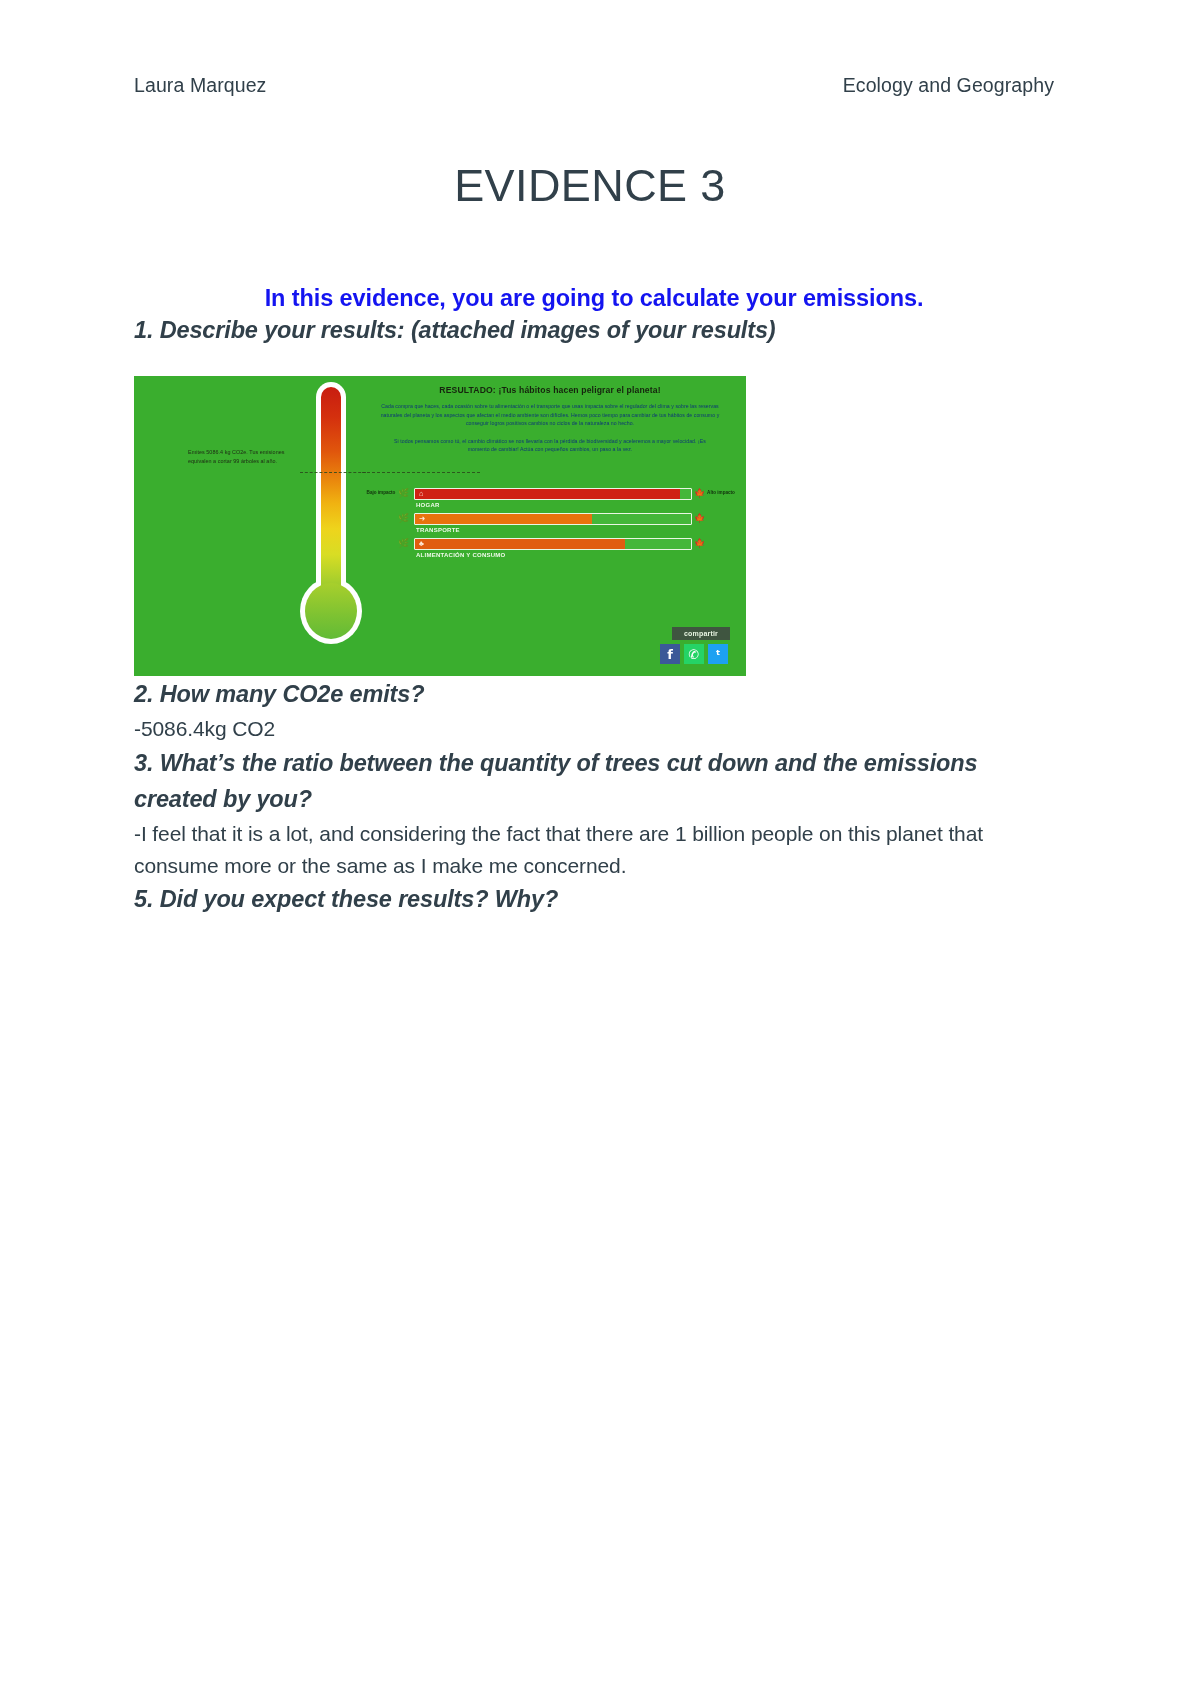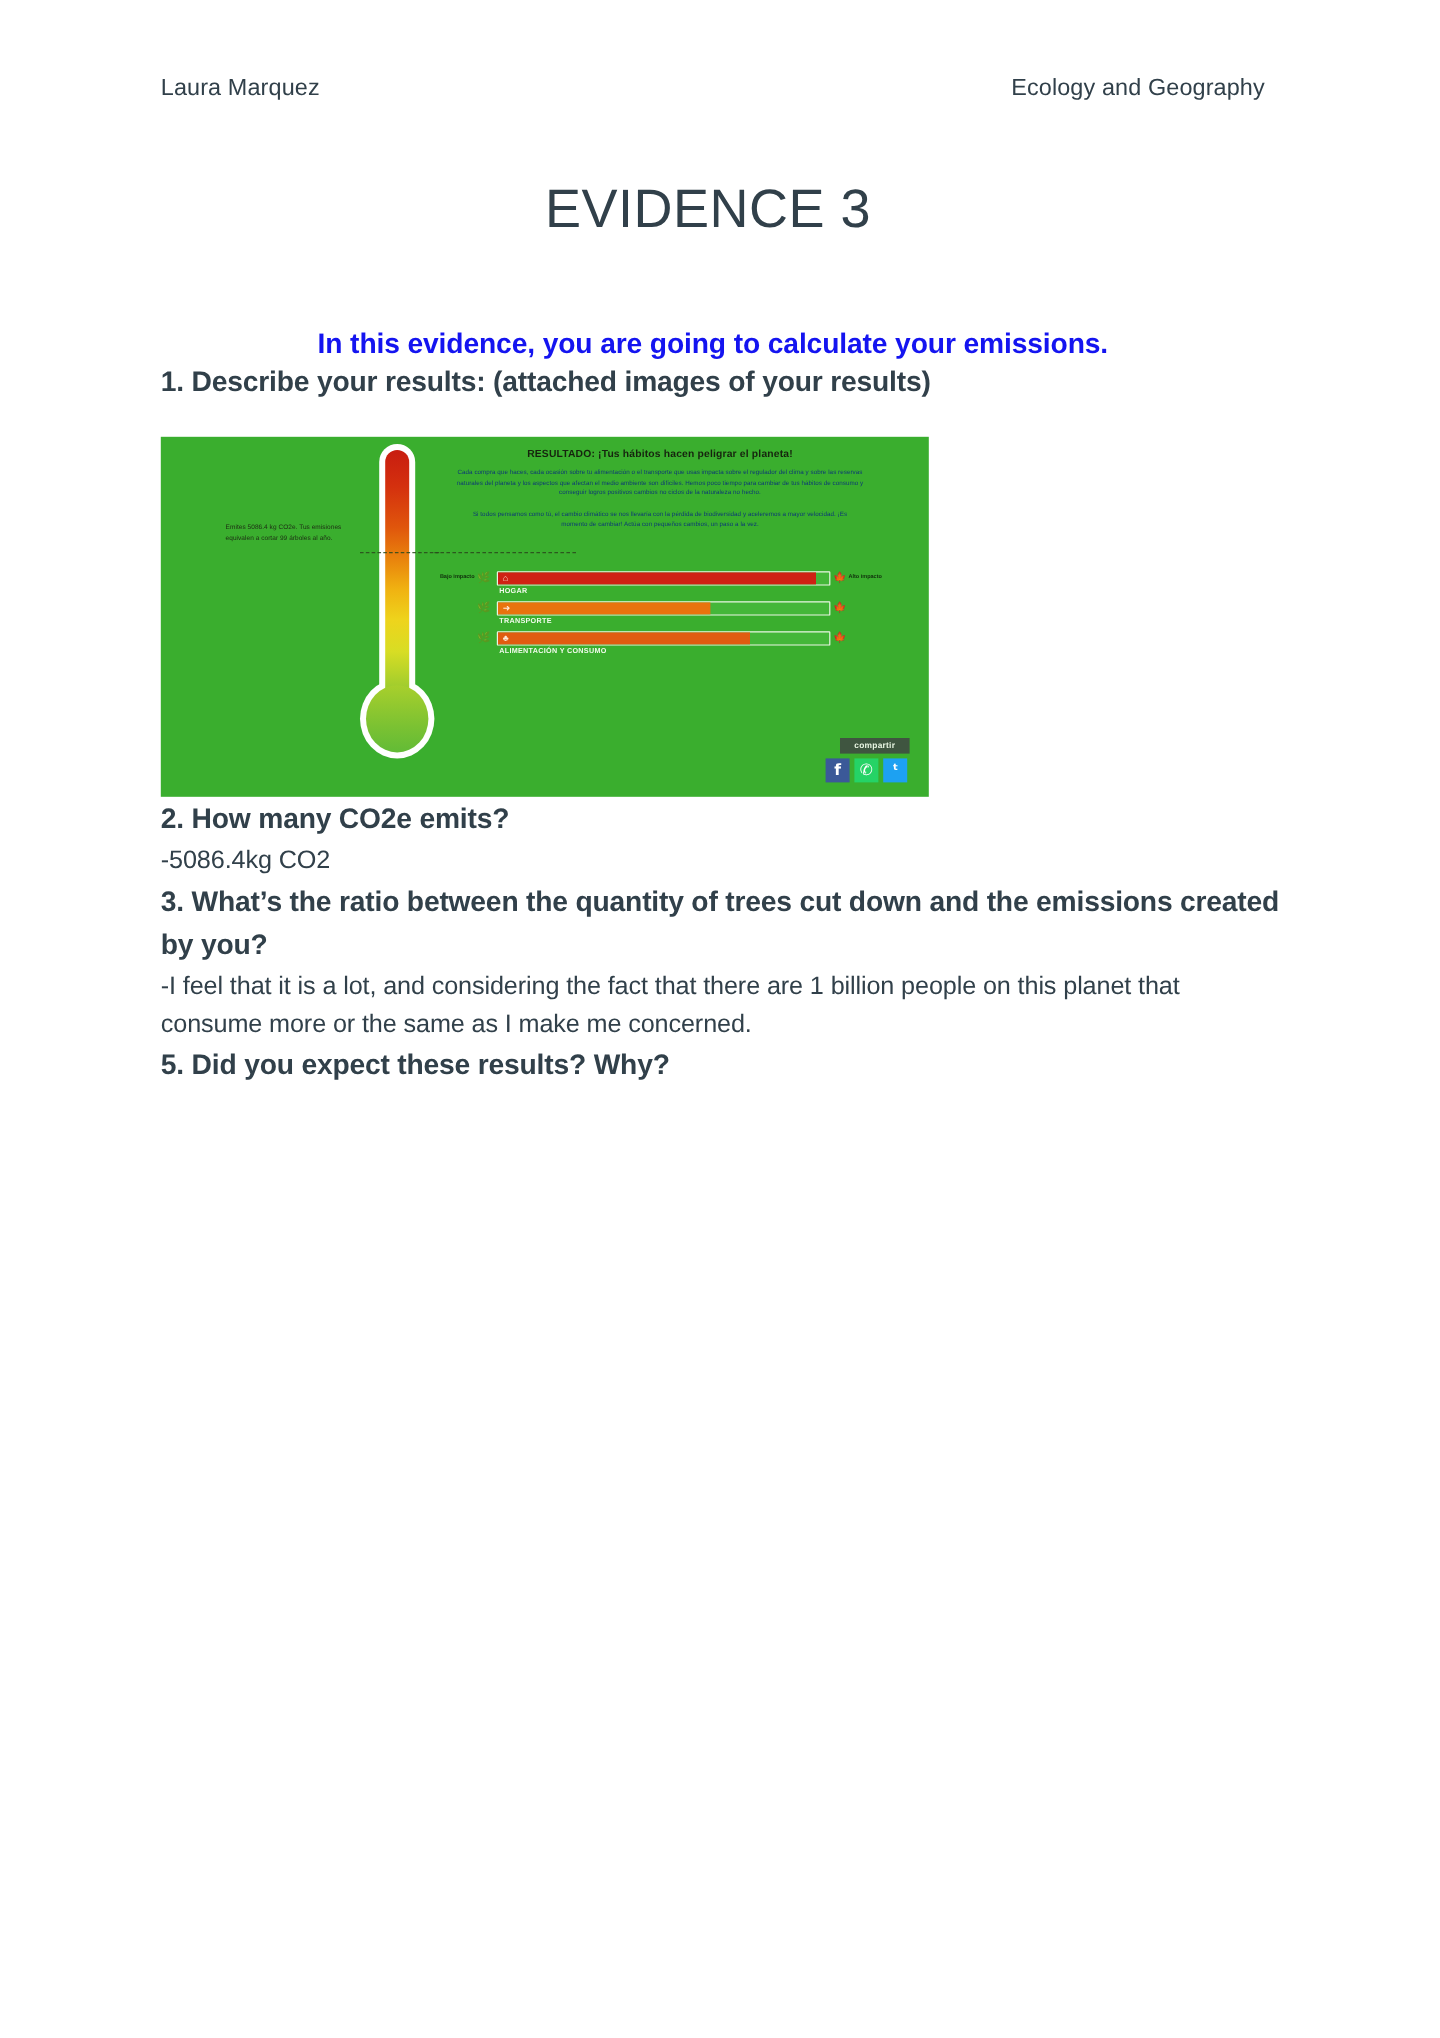--- a/index.html
+++ b/index.html
@@ -19,21 +19,21 @@
     position: relative;
     width: 1200px;
     height: 1698px;
     background: #ffffff;
     padding: 0;
     box-sizing: border-box;
   }
   .content {
     position: absolute;
     left: 134px;
-    top: 0;
+    top: 12px;
     width: 932px;
   }
 
   
   .header-row {
     display: flex;
     justify-content: space-between;
     align-items: baseline;
     margin-top: 62px;
     font-size: 19.5px;
@@ -66,20 +66,21 @@
   }
 
   
   h2.q {
     font-size: 23.5px;
     font-weight: bold;
     color: #31404a;
     margin: 0;
     line-height: 1.55;
     letter-spacing: -.15px;
+    font-style: italic;
   }
   p.ans {
     font-size: 21px;
     font-weight: 400;
     color: #31404a;
     margin: 0;
     line-height: 1.52;
     letter-spacing: -.1px;
   }
 
@@ -92,21 +93,20 @@
   .sp-a4 { margin-top: 42px; }
   .sp-q5 { margin-top: 47px; }
   .sp-a5 { margin-top: 43px; }
 
   
   .shot-wrap {
     margin-top: 28px;
     width: 612px;
     height: 300px;
     position: relative;
-    padding-left: 28px;
   }
   .shot {
     position: absolute;
     inset: 0;
     background: #3aae2e;
     overflow: hidden;
   }
 
   
   .thermo {

